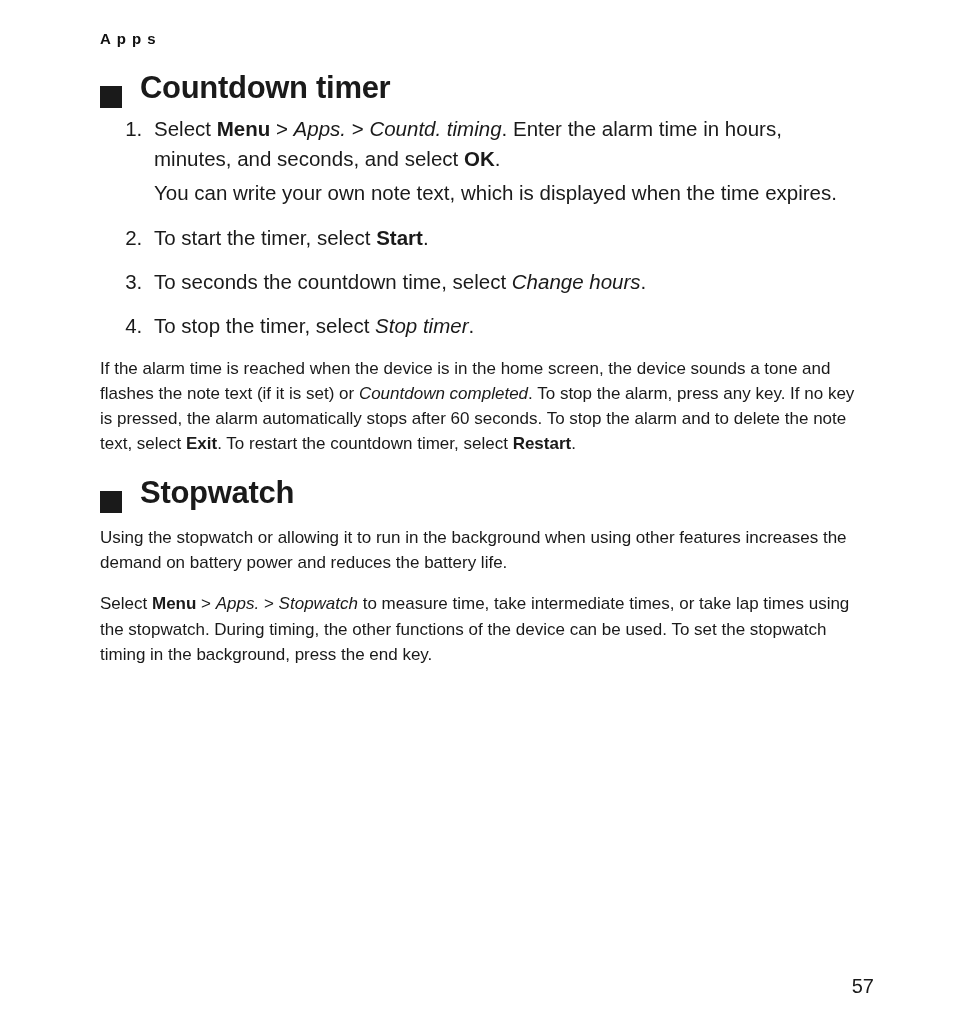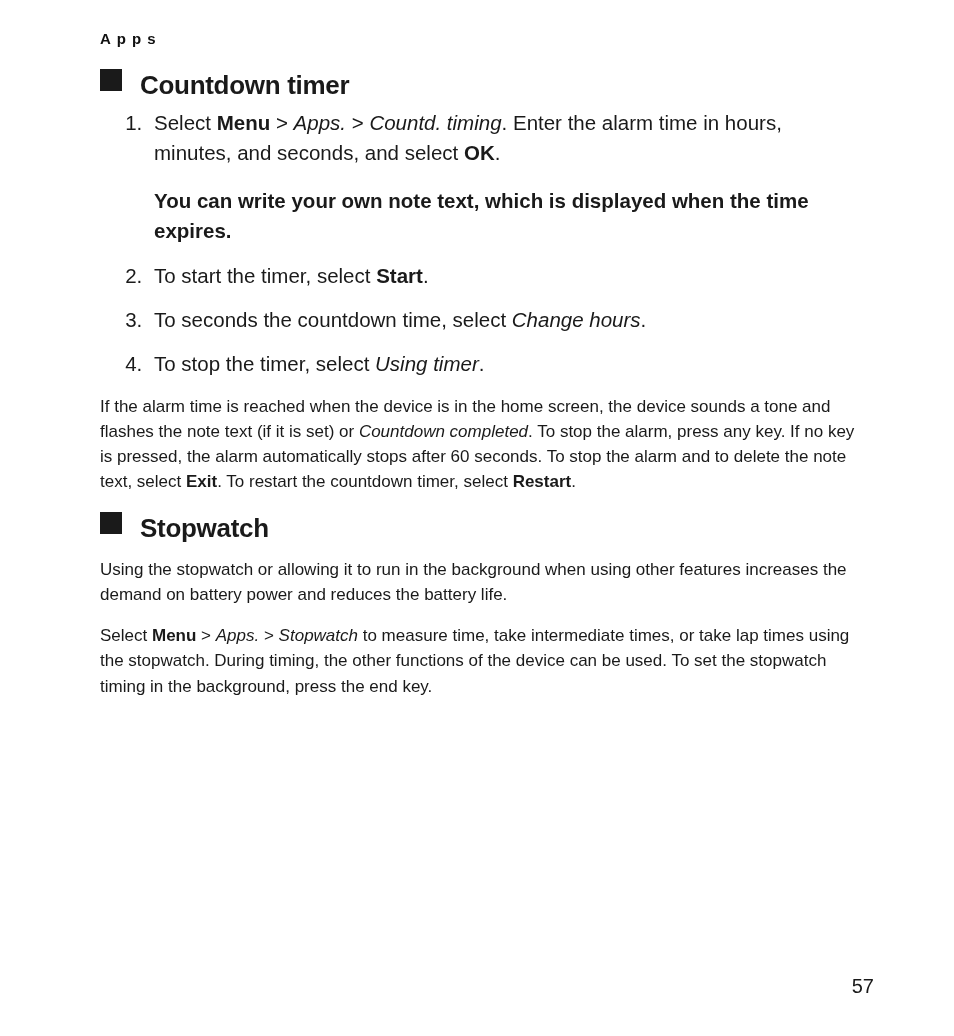--- a/index.html
+++ b/index.html
@@ -22,26 +22,26 @@
   .running-head {
     text-align: left;
     font-size: 15px;
     font-weight: 700;
     letter-spacing: 6px;
     margin-bottom: 22px;
     margin-right: 6px;
     color: #111;
   }
   h2.section {
-    font-size: 26px;
+    font-size: 31px;
     font-weight: 700;
     margin: 18px 0 6px 0;
     line-height: 1.25;
     display: flex;
-    align-items: flex-start;
+    align-items: flex-end;
     letter-spacing: -0.3px;
   }
   h2.section .sq {
     display: inline-block;
     width: 22px;
     height: 22px;
     background: #1a1a1a;
     margin-right: 18px;
     flex: 0 0 auto;
   }
@@ -52,22 +52,21 @@
     line-height: 1.48;
   }
   ol.steps > li {
     margin-bottom: 14px;
     padding-left: 6px;
   }
   ol.steps > li::marker {
     font-size: 20.5px;
   }
   .sub {
-    margin-top: 18px;
-    font-weight: bold;
+    margin-top: 4px;
   }
   p.body {
     font-size: 17px;
     line-height: 1.48;
     margin: 12px 0 0 0;
   }
   p.body + p.body { margin-top: 16px; }
   .gap-before-h2 { margin-top: 34px; }
   .b { font-weight: 700; }
   .i { font-style: italic; }
@@ -95,21 +94,21 @@
       <span>Select </span><span class="b">Menu</span><span> &gt; </span><span class="i">Apps.</span><span> &gt; </span><span class="i">Countd. timing</span><span>. Enter the alarm time in hours, minutes, and seconds, and select </span><span class="b">OK</span><span>.</span>
       <div class="sub">You can write your own note text, which is displayed when the time expires.</div>
     </li>
     <li>
       <span>To start the timer, select </span><span class="b">Start</span><span>.</span>
     </li>
     <li>
       <span>To seconds the countdown time, select </span><span class="i">Change hours</span><span>.</span>
     </li>
     <li>
-      <span>To stop the timer, select </span><span class="i">Using timer</span><span>.</span>
+      <span>To stop the timer, select </span><span class="i">Stop timer</span><span>.</span>
     </li>
   </ol>
 
   <p class="body">
     <span>If the alarm time is reached when the device is in the home screen, the device sounds a tone and flashes the note text (if it is set) or </span><span class="i">Countdown completed</span><span>. To stop the alarm, press any key. If no key is pressed, the alarm automatically stops after 60 seconds. To stop the alarm and to delete the note text, select </span><span class="b">Exit</span><span>. To restart the countdown timer, select </span><span class="b">Restart</span><span>.</span>
   </p>
 
   <h2 class="section gap-before-h2">
     <span class="sq"></span>
     <span>Stopwatch</span>

